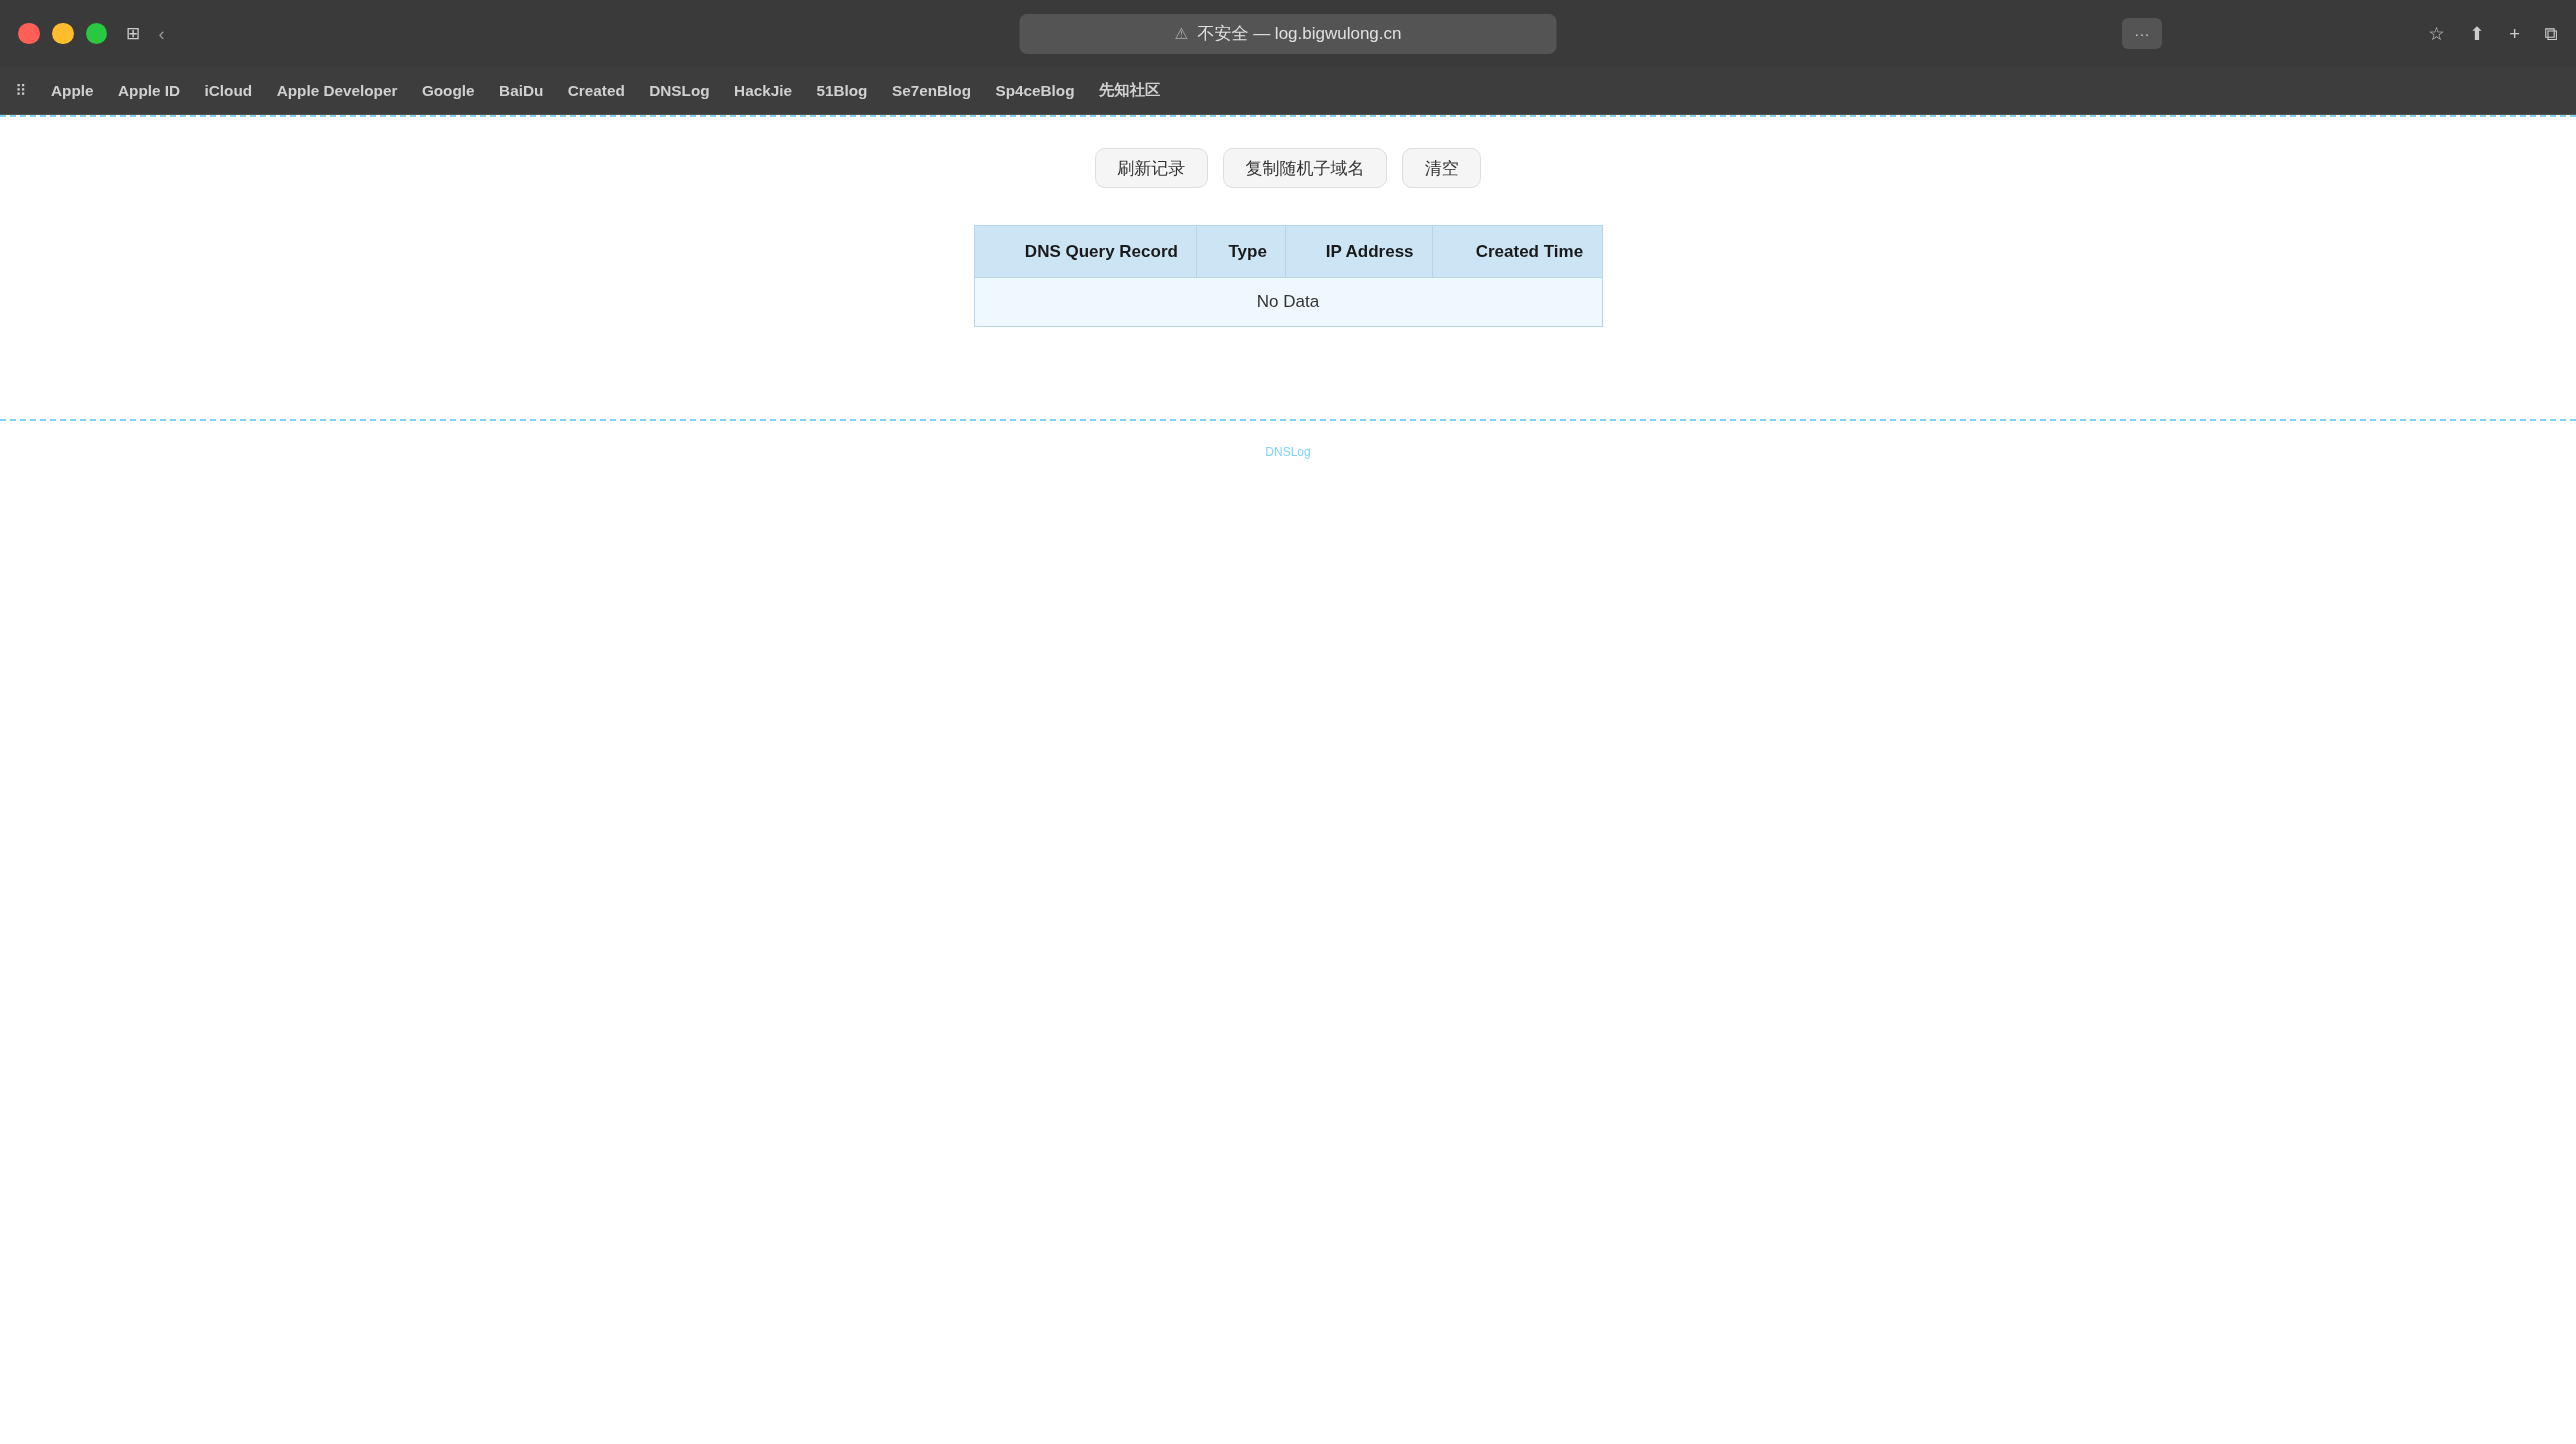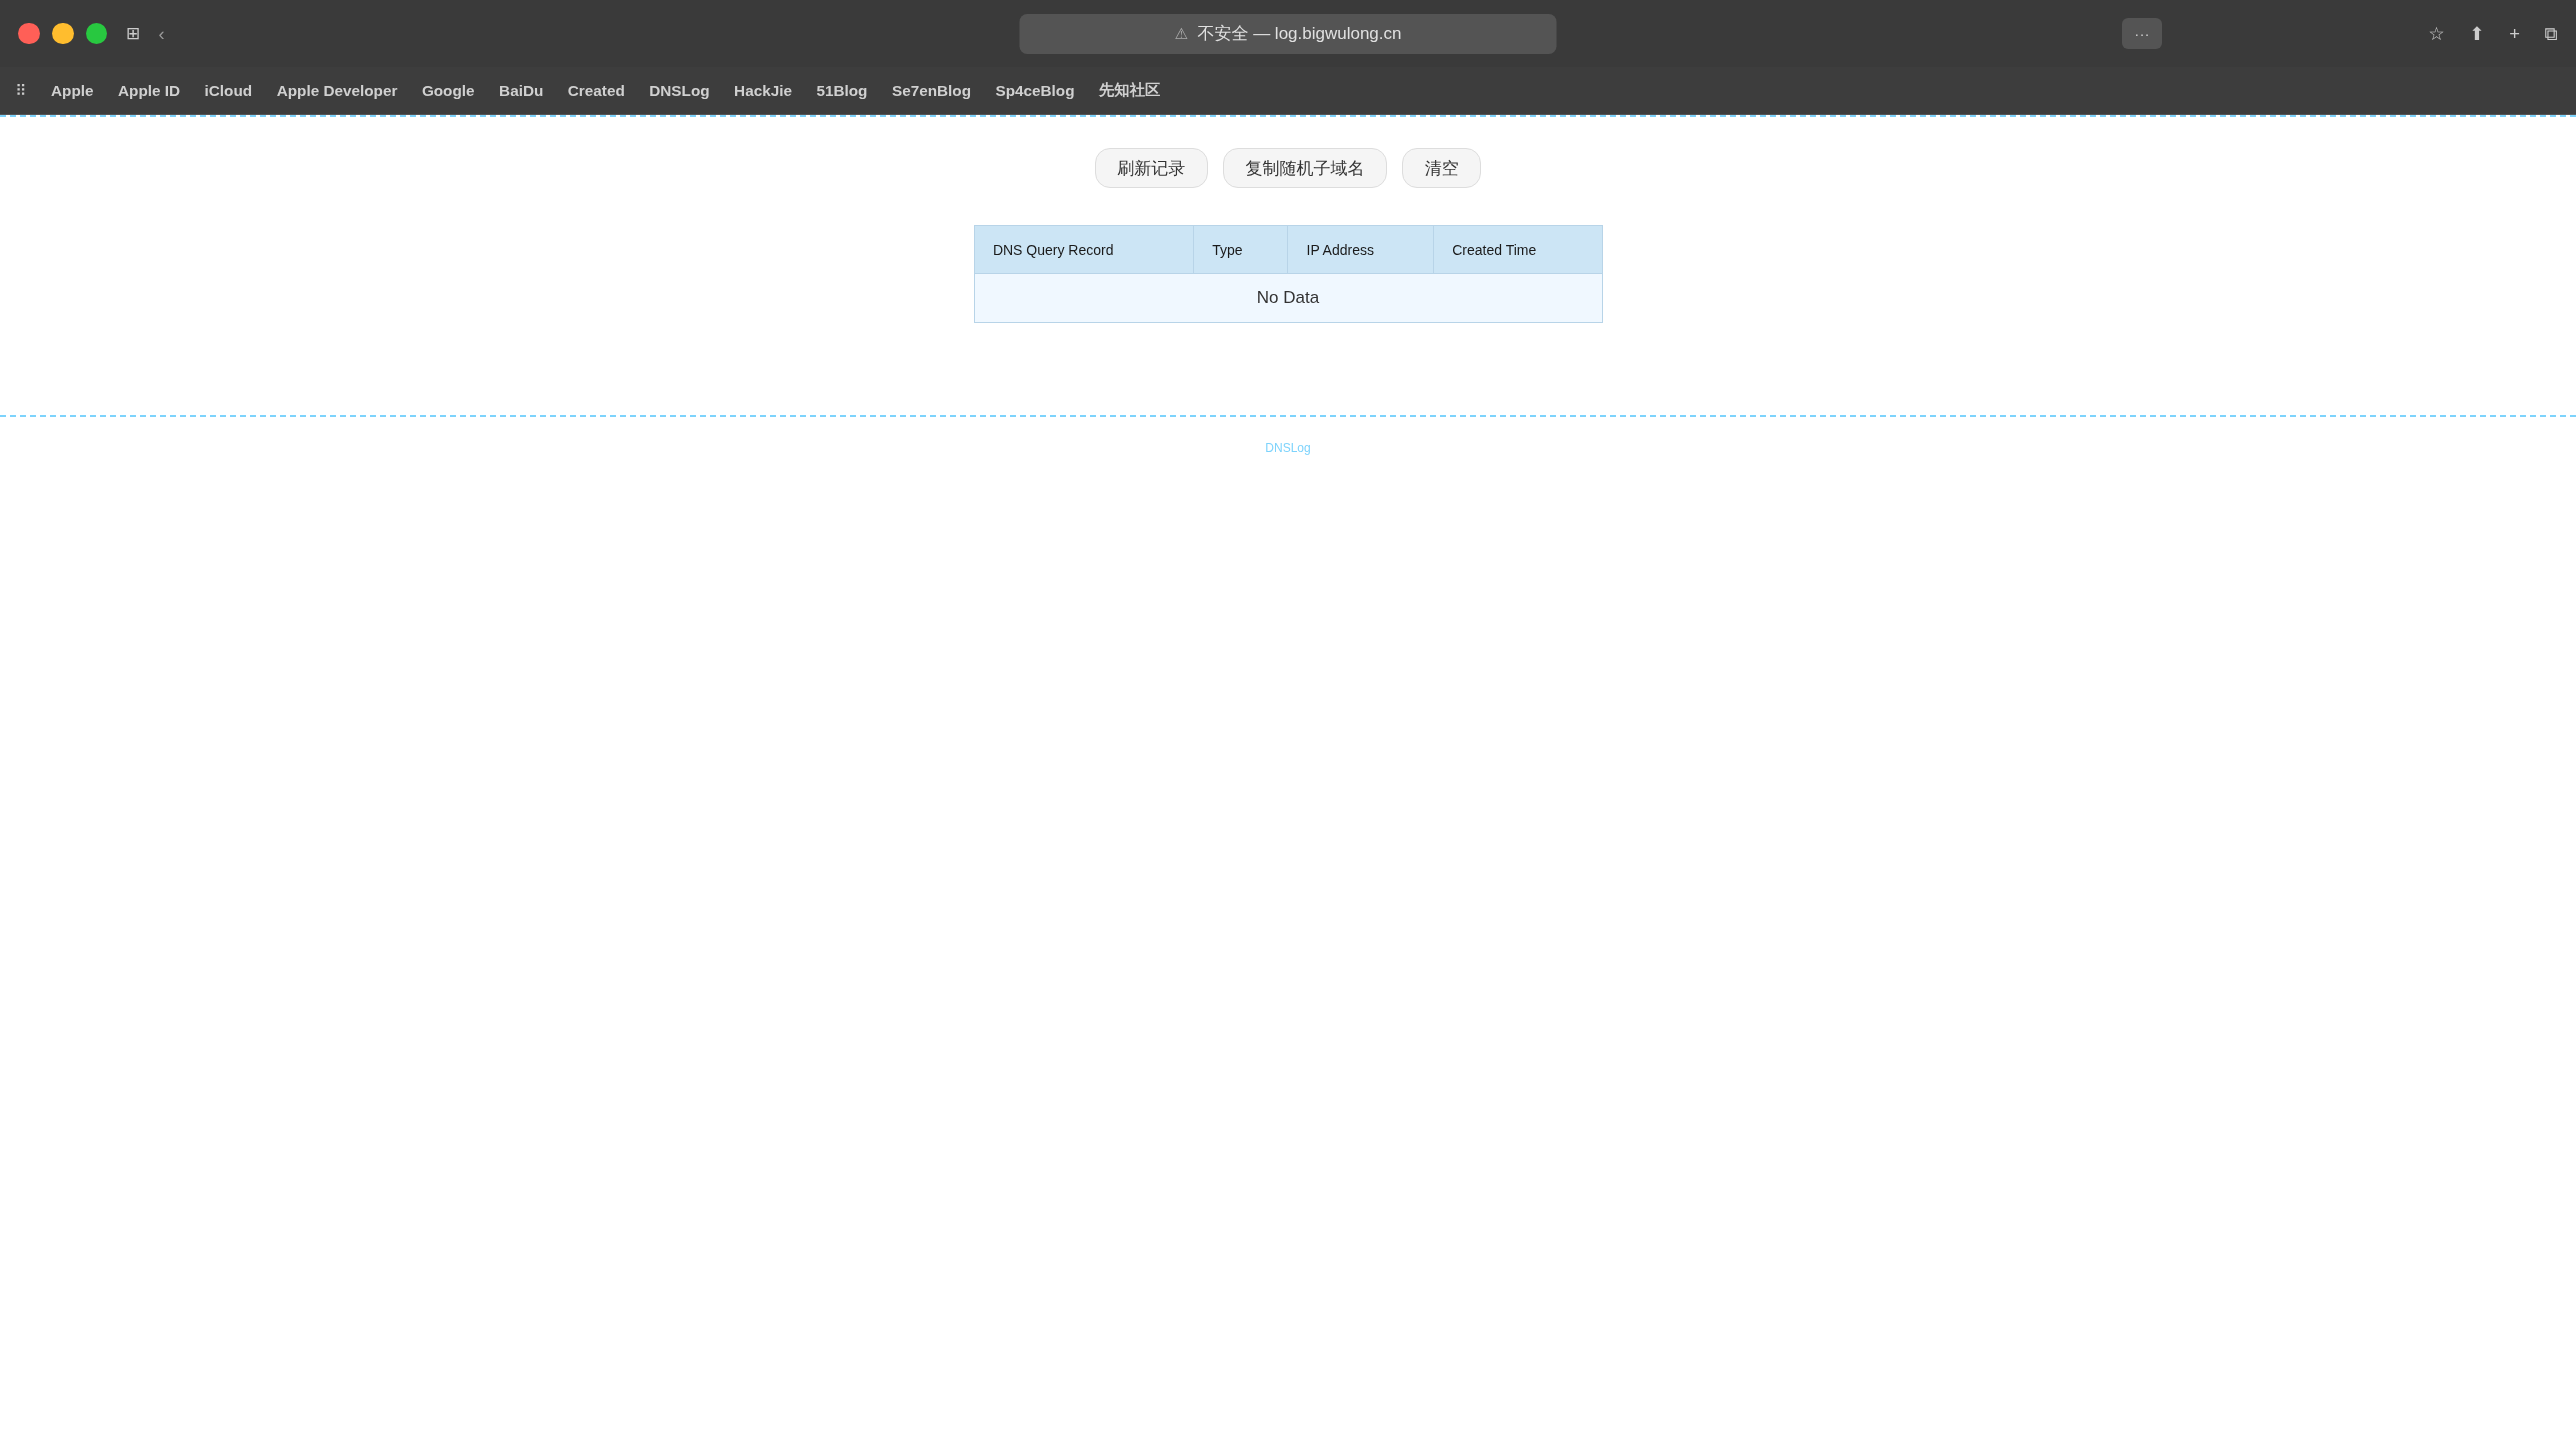--- a/index.html
+++ b/index.html
@@ -155,44 +155,44 @@
     .toolbar {
       display: flex;
       gap: 15.3px;
       margin-bottom: 37px;
     }
 
     .toolbar-btn {
       padding: 7.7px 21.5px;
       background: #f5f5f5;
       border: 0.8px solid #ddd;
-      border-radius: 15px;
+      border-radius: 10px;
       font-size: 17px;
       color: #333;
       cursor: pointer;
       font-family: -apple-system, BlinkMacSystemFont, sans-serif;
     }
 
     
     .dns-table {
       width: 629px;
       border-collapse: collapse;
       border: 0.8px solid #b8d4e8;
     }
 
     .dns-table thead tr {
       background: #cce5f5;
     }
 
     .dns-table th {
       padding: 15.3px 18.4px;
-      font-size: 14px;
-      font-weight: normal;
+      font-size: 17px;
+      font-weight: bold;
       color: #1a1a1a;
-      text-align: left;
+      text-align: right;
       border: 0.8px solid #b8d4e8;
     }
 
     .dns-table td {
       padding: 14px 26px;
       font-size: 17px;
       color: #333;
       text-align: center;
       border: 0.8px solid #b8d4e8;
       background: #f0f8ff;

